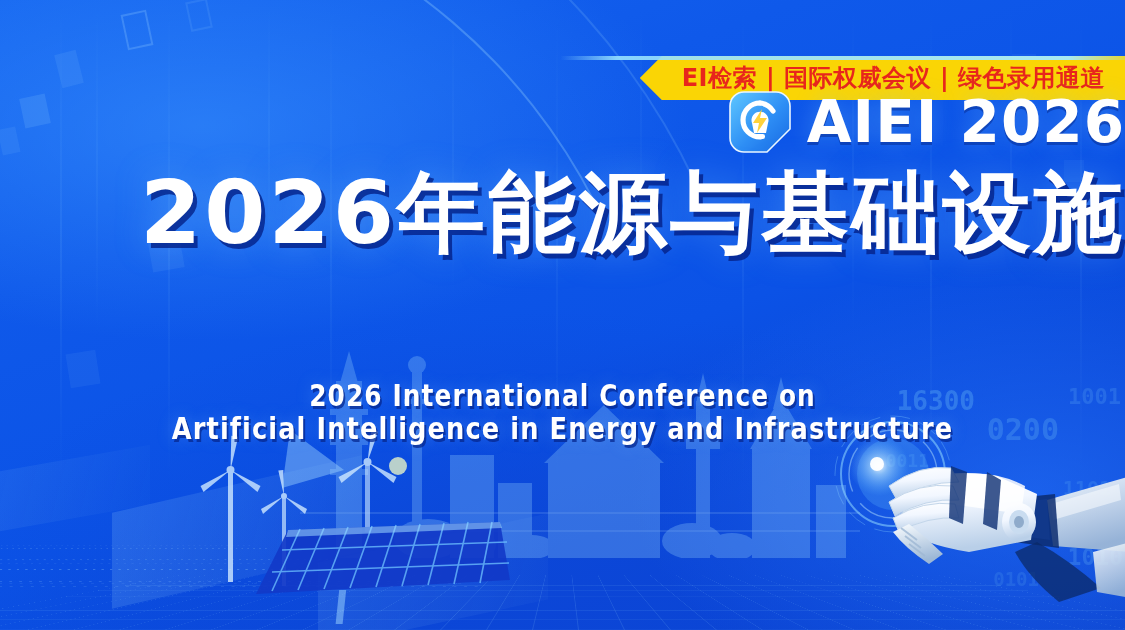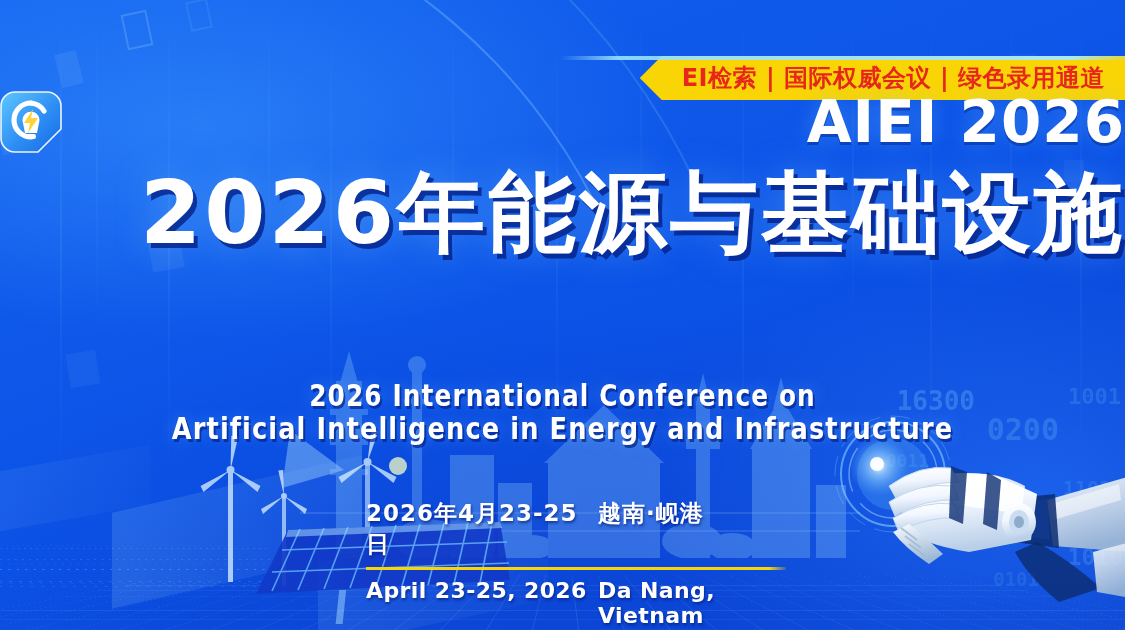--- a/index.html
+++ b/index.html
@@ -79,21 +79,21 @@
     color:#e8261c; font-size:24px; font-weight:700; letter-spacing:.5px;
     white-space:nowrap; font-family:"DejaVu Sans","Liberation Sans",sans-serif;
   }
   #ribbon-underline {
     position:absolute; top:56px; right:0; width:565px; height:4px;
     background:linear-gradient(to right, rgba(140,220,255,0) 0%, rgba(150,225,255,.9) 10%, rgba(165,235,255,.95) 90%, rgba(140,220,255,.2) 100%);
   }
 
   
   #logo-row { position:absolute; top:86px; left:0; right:0; height:72px;
-              display:flex; align-items:center; justify-content:space-between; gap:16px; }
+              display:flex; align-items:center; justify-content:flex-end; gap:16px; }
   #logo-mark { width:62px; height:62px; flex:0 0 62px; }
   #acronym {
     color:#ffffff; font-size:58px; font-weight:700; letter-spacing:1px;
     text-shadow:0 3px 0 rgba(7,45,150,.55), 0 0 22px rgba(120,200,255,.35);
     font-family:"DejaVu Sans","Liberation Sans",sans-serif;
   }
 
   
   #cn-title { position:absolute; top:168px; left:0; right:0; text-align:right; }
   .cn-line {
@@ -397,25 +397,14 @@
 
   <div id="cn-title">
     <div class="cn-line" id="cn-line1">2026年能源与基础设施</div>
   </div>
 
   <div id="en-title">
     <div class="en-line" id="en-line1">2026 International Conference on</div>
     <div class="en-line" id="en-line2">Artificial Intelligence in Energy and Infrastructure</div>
   </div>
 
-  <div id="meta">
-    <div class="meta-row">
-      <span class="meta-cn col-date">2026年4月23-25日</span>
-      <span class="meta-cn col-place">越南·岘港</span>
-    </div>
-    <div id="meta-divider"></div>
-    <div class="meta-row">
-      <span class="meta-en col-date">April 23-25, 2026</span>
-      <span class="meta-en col-place">Da Nang, Vietnam</span>
-    </div>
-  </div>
 
 </div>
 
 </body></html>

